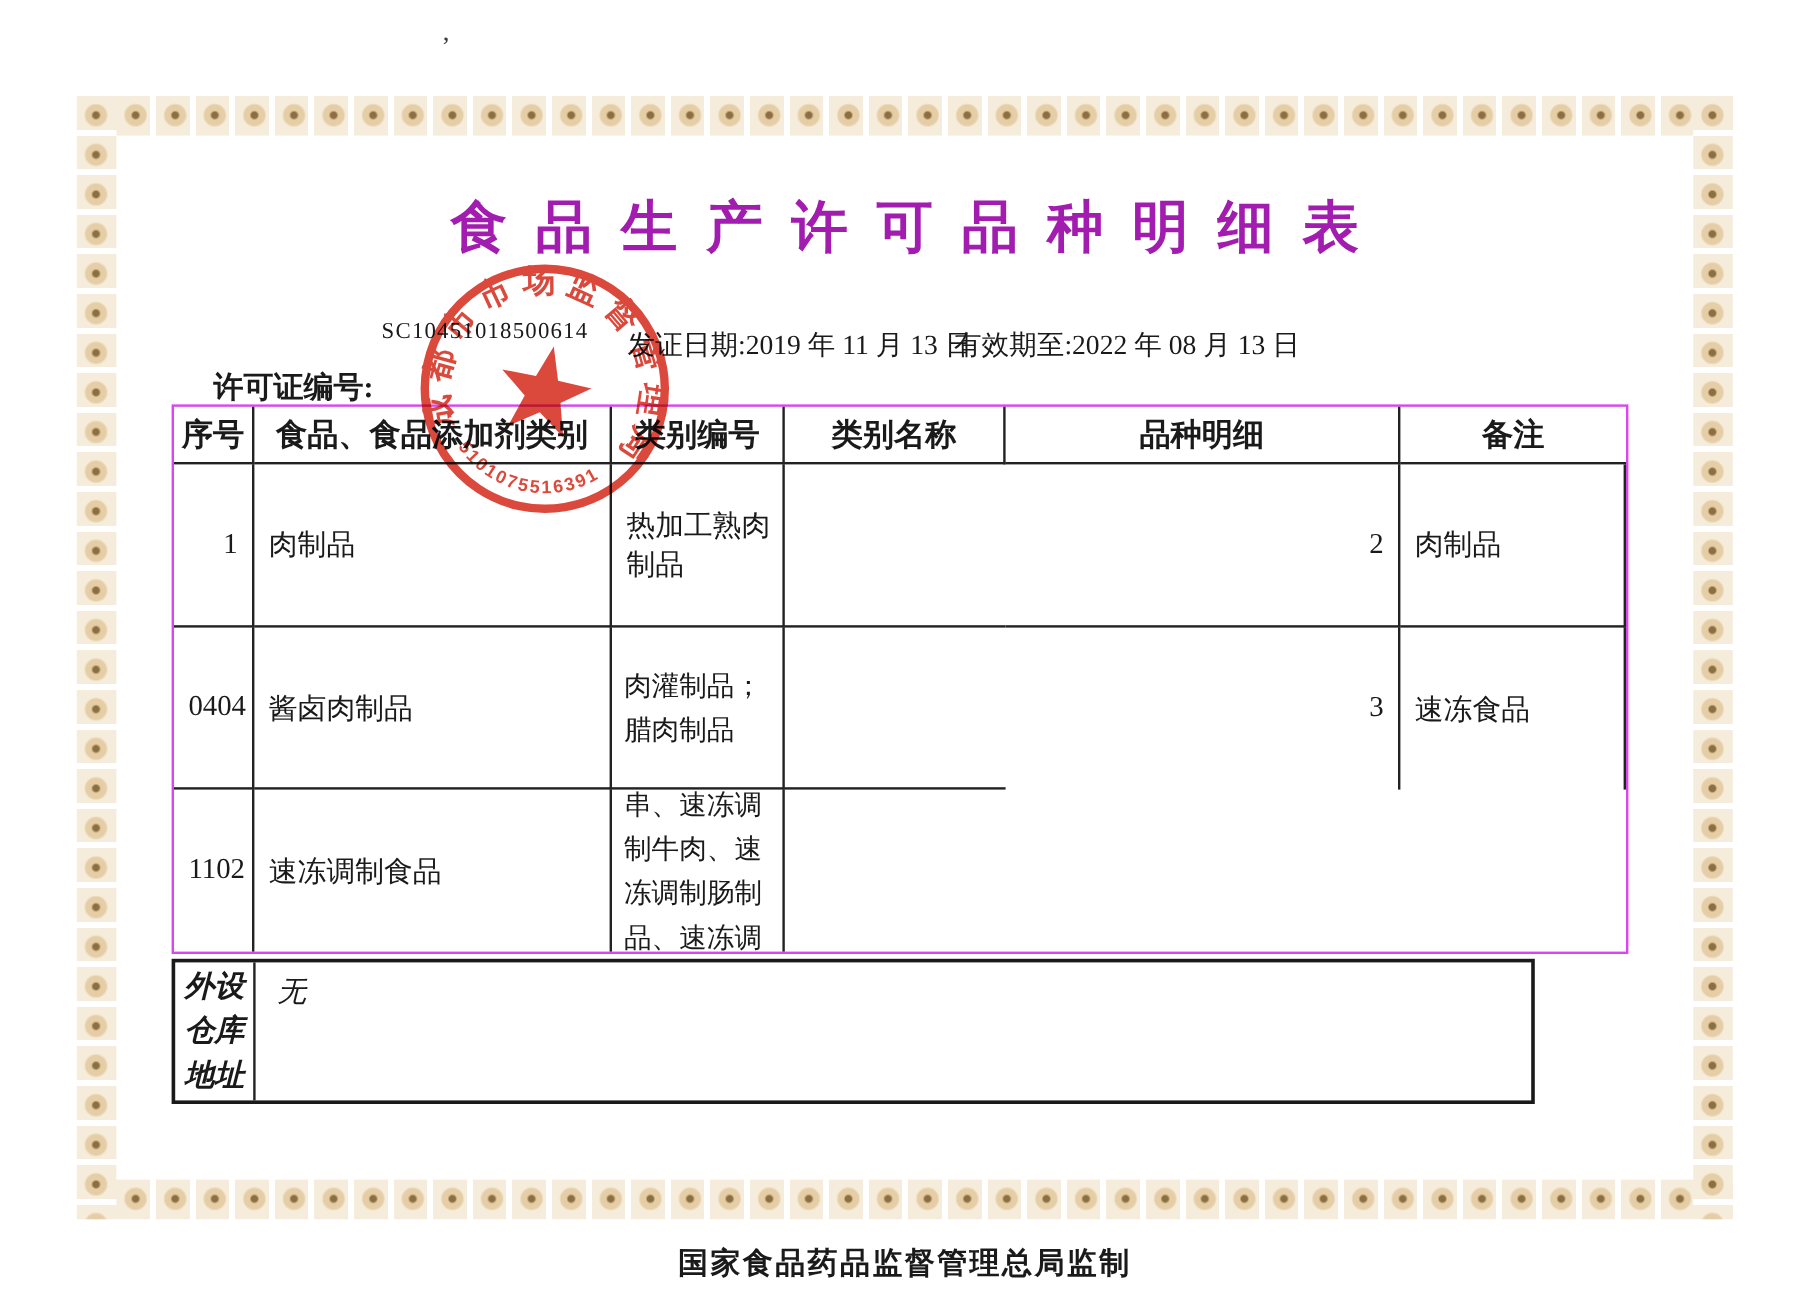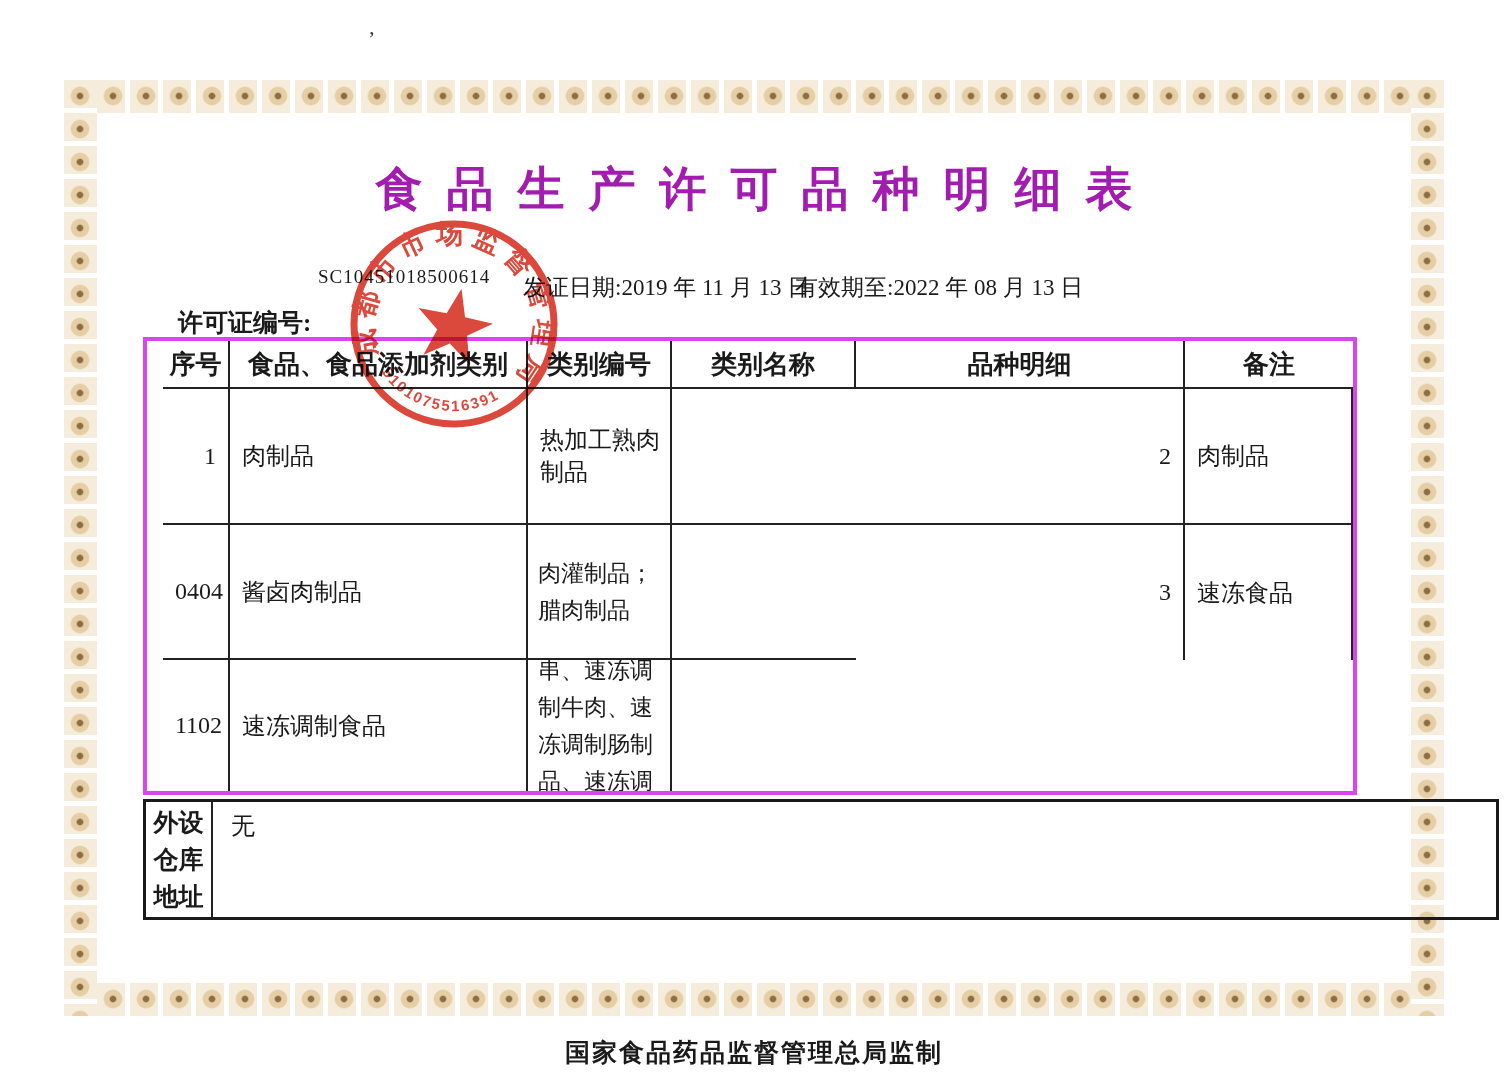--- a/index.html
+++ b/index.html
@@ -40,41 +40,40 @@
     letter-spacing:24px;text-indent:24px;white-space:nowrap;
   }
   .lic-label{position:absolute;left:178px;top:274px;font-size:25px;font-weight:bold;margin-top:32px;}
   .lic-number{position:absolute;left:318px;top:266px;font-size:19px;letter-spacing:1px;}
   .lic-issue{position:absolute;left:523px;top:272px;font-size:23px;}
   .lic-valid{position:absolute;left:795px;top:272px;font-size:23px;}
 
   
   .doc-table{
     position:absolute;left:143px;top:337px;width:1214px;height:458px;
-    box-sizing:border-box;border:4px solid #d946ef;
+    box-sizing:border-box;border:2px solid #d946ef;
     display:grid;
     grid-template-columns:67px 298px 144px 184px 329px auto;
     grid-template-rows:48px 136px 135px auto;
-    padding-left:16px;
   }
   .cell{
     box-sizing:border-box;border-right:2px solid #222;border-bottom:2px solid #222;
     display:flex;align-items:center;font-size:24px;overflow:hidden;
   }
   .cell.lc{border-right:none;}
   .cell.lr{border-bottom:none;}
   .cell.hd{justify-content:center;font-weight:bold;font-size:26px;}
   .cell.num{justify-content:flex-end;padding-right:12px;}
   .cell.pad{padding-left:12px;padding-right:6px;}
   .cell.detail{font-size:23px;line-height:37px;padding-left:10px;padding-right:6px;}
 
   
   .wh-box{
-    position:absolute;left:143px;top:799px;width:1356px;height:121px;
-    box-sizing:border-box;border:3px solid #1a1a1a;display:flex;
+    position:absolute;left:143px;top:799px;width:1136px;height:121px;
+    box-sizing:border-box;border:3px solid #1a1a1a;display:flex;font-style:italic;
   }
   .wh-label{
     width:67px;border-right:2px solid #222;box-sizing:border-box;
     display:flex;flex-direction:column;align-items:center;justify-content:center;
     font-size:25px;font-weight:bold;line-height:37px;
   }
   .wh-value{flex:1;padding:8px 0 0 18px;font-size:24px;}
 
   
   .seal{

